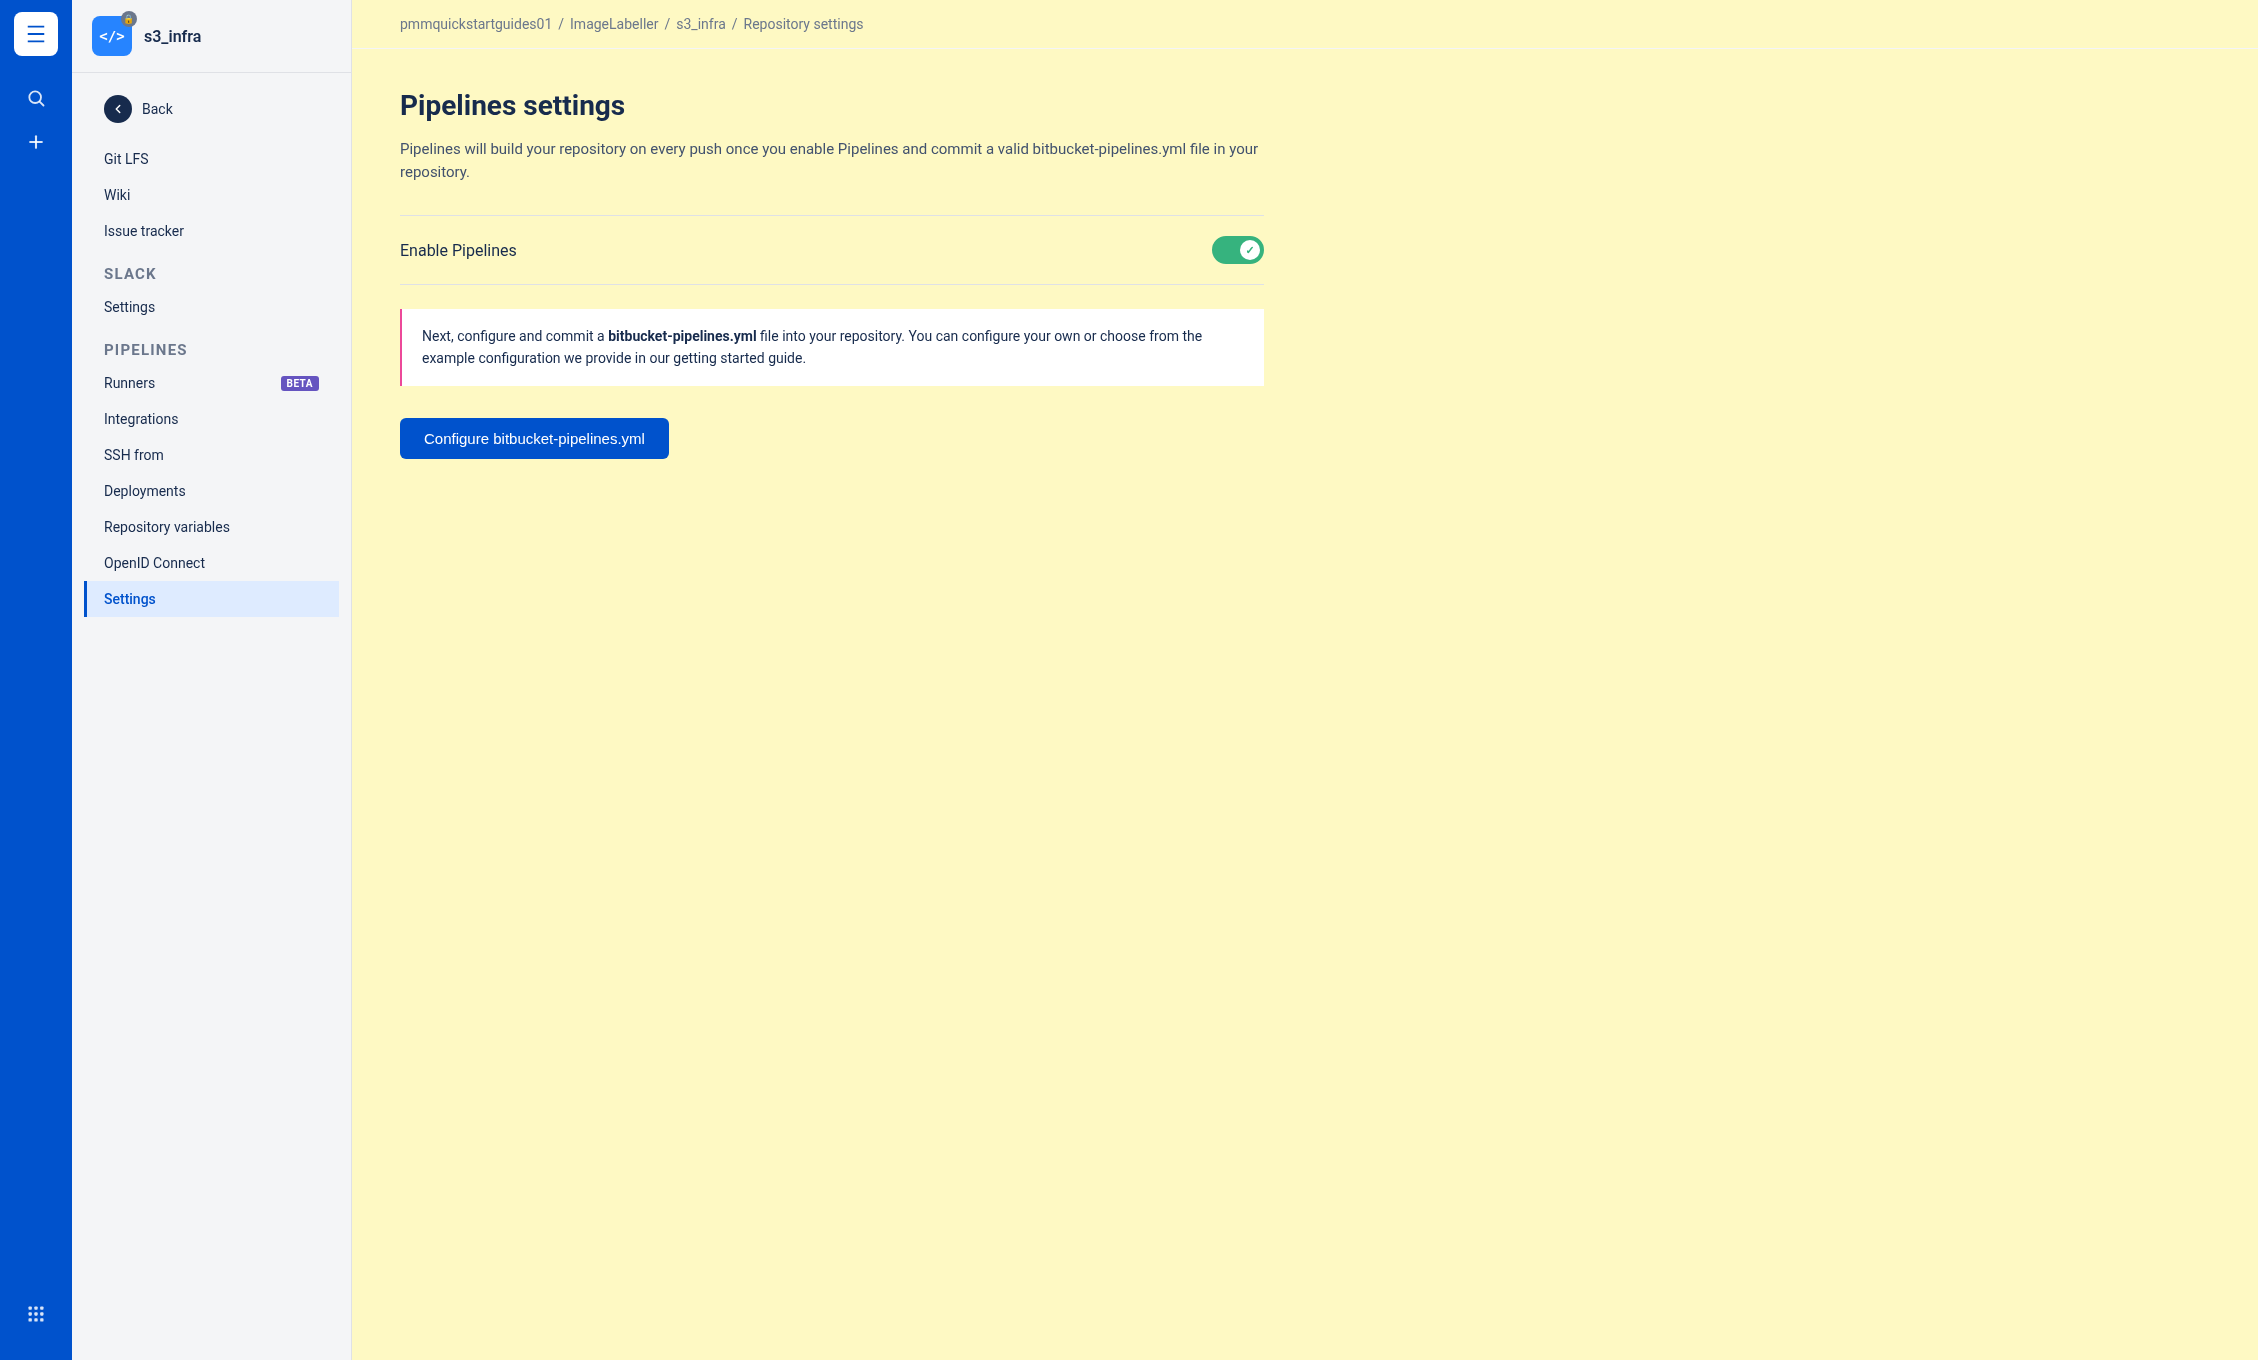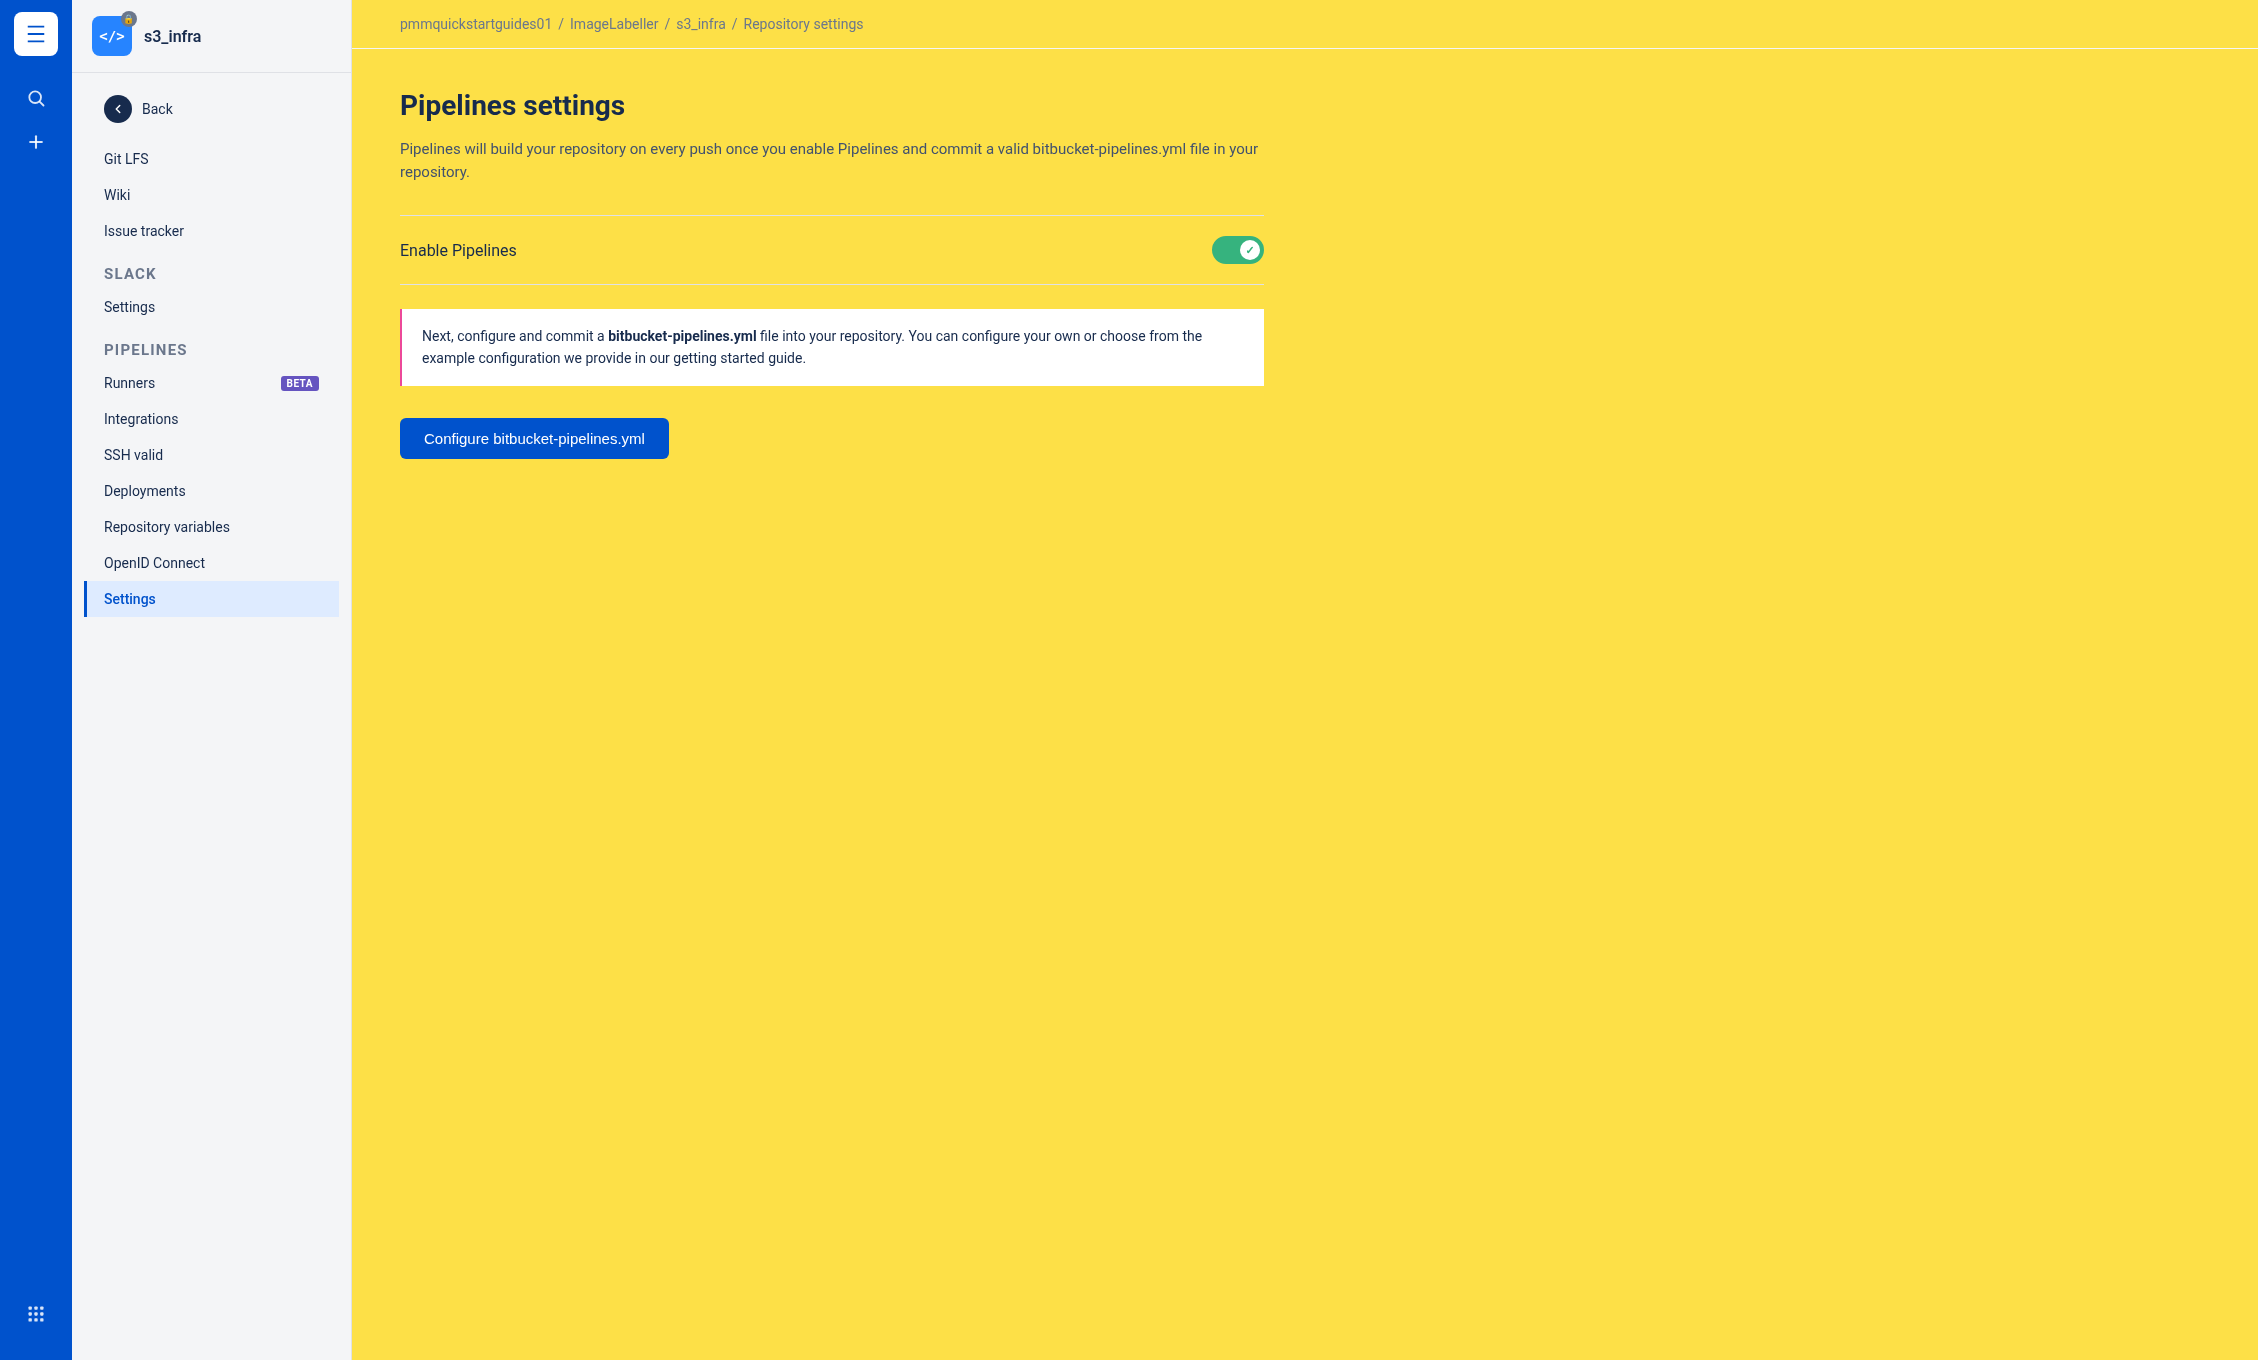--- a/index.html
+++ b/index.html
@@ -172,21 +172,21 @@
       letter-spacing: 0.05em;
       text-align: center;
     }
 
     
     .main {
       flex: 1;
       display: flex;
       flex-direction: column;
       overflow: auto;
-      background: #fde047;
+      background: #fef9c3;
     }
     .breadcrumb {
       padding: 16px 48px;
       font-size: 14px;
       color: #6b778c;
       display: flex;
       align-items: center;
       gap: 6px;
       border-bottom: 1px solid #f4f5f7;
     }
@@ -370,21 +370,21 @@
     <div class="nav-section-label">PIPELINES</div>
 
     <div class="nav-item-with-badge">
       <span>Runners</span>
       <span class="beta-badge">BETA</span>
     </div>
     <div class="nav-item">
       <span>Integrations</span>
     </div>
     <div class="nav-item">
-      <span>SSH valid</span>
+      <span>SSH from</span>
     </div>
     <div class="nav-item">
       <span>Deployments</span>
     </div>
     <div class="nav-item">
       <span>Repository variables</span>
     </div>
     <div class="nav-item">
       <span>OpenID Connect</span>
     </div>

